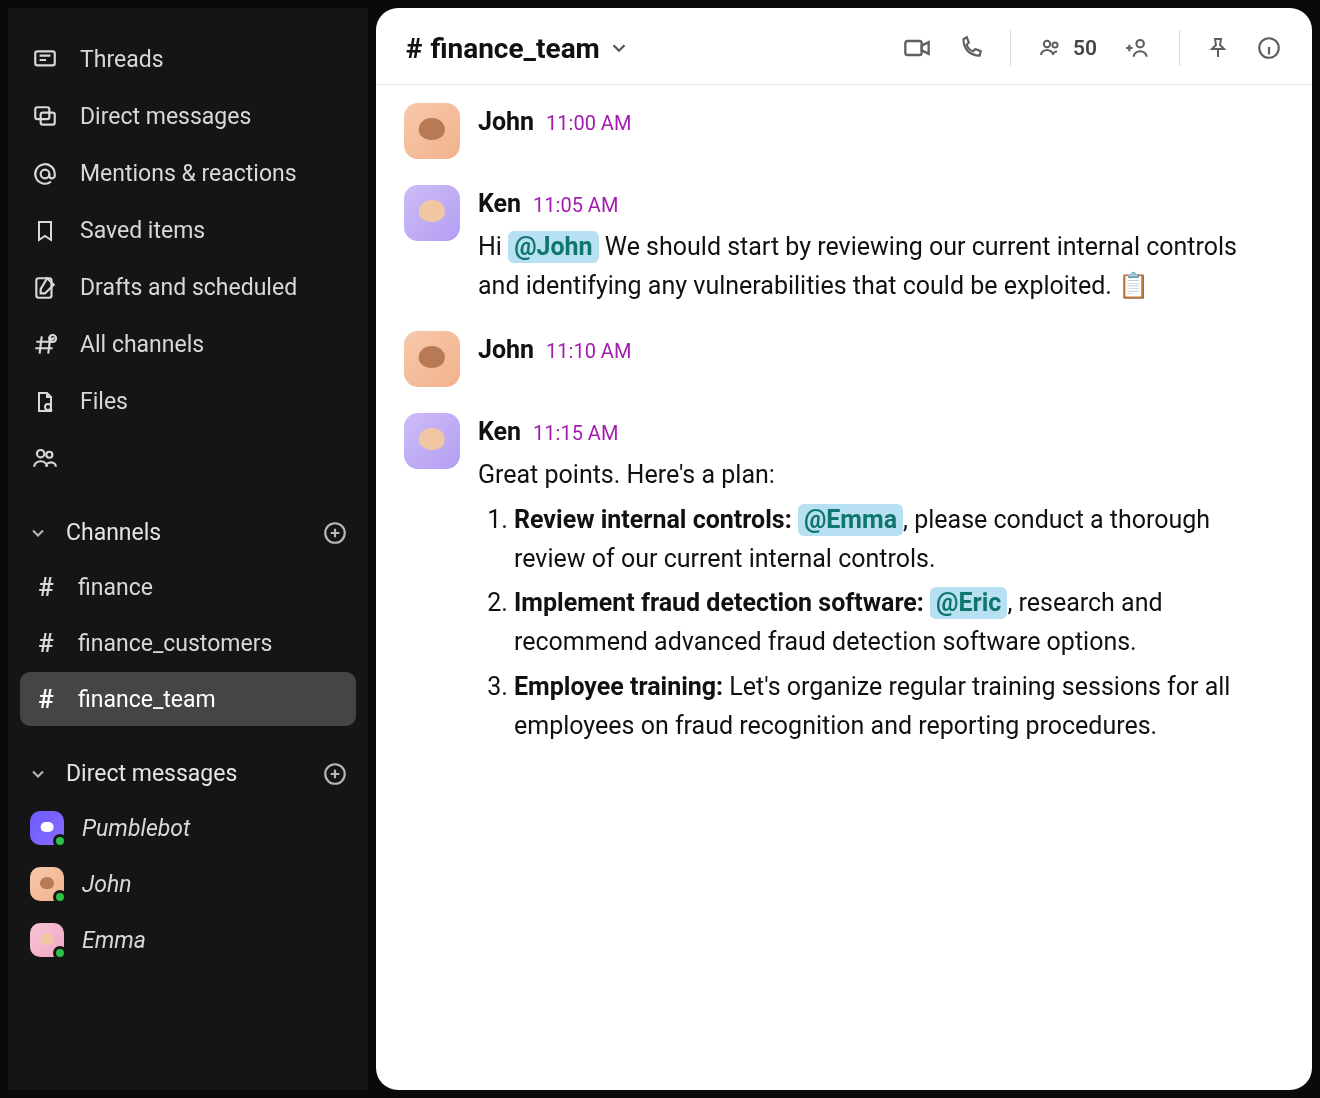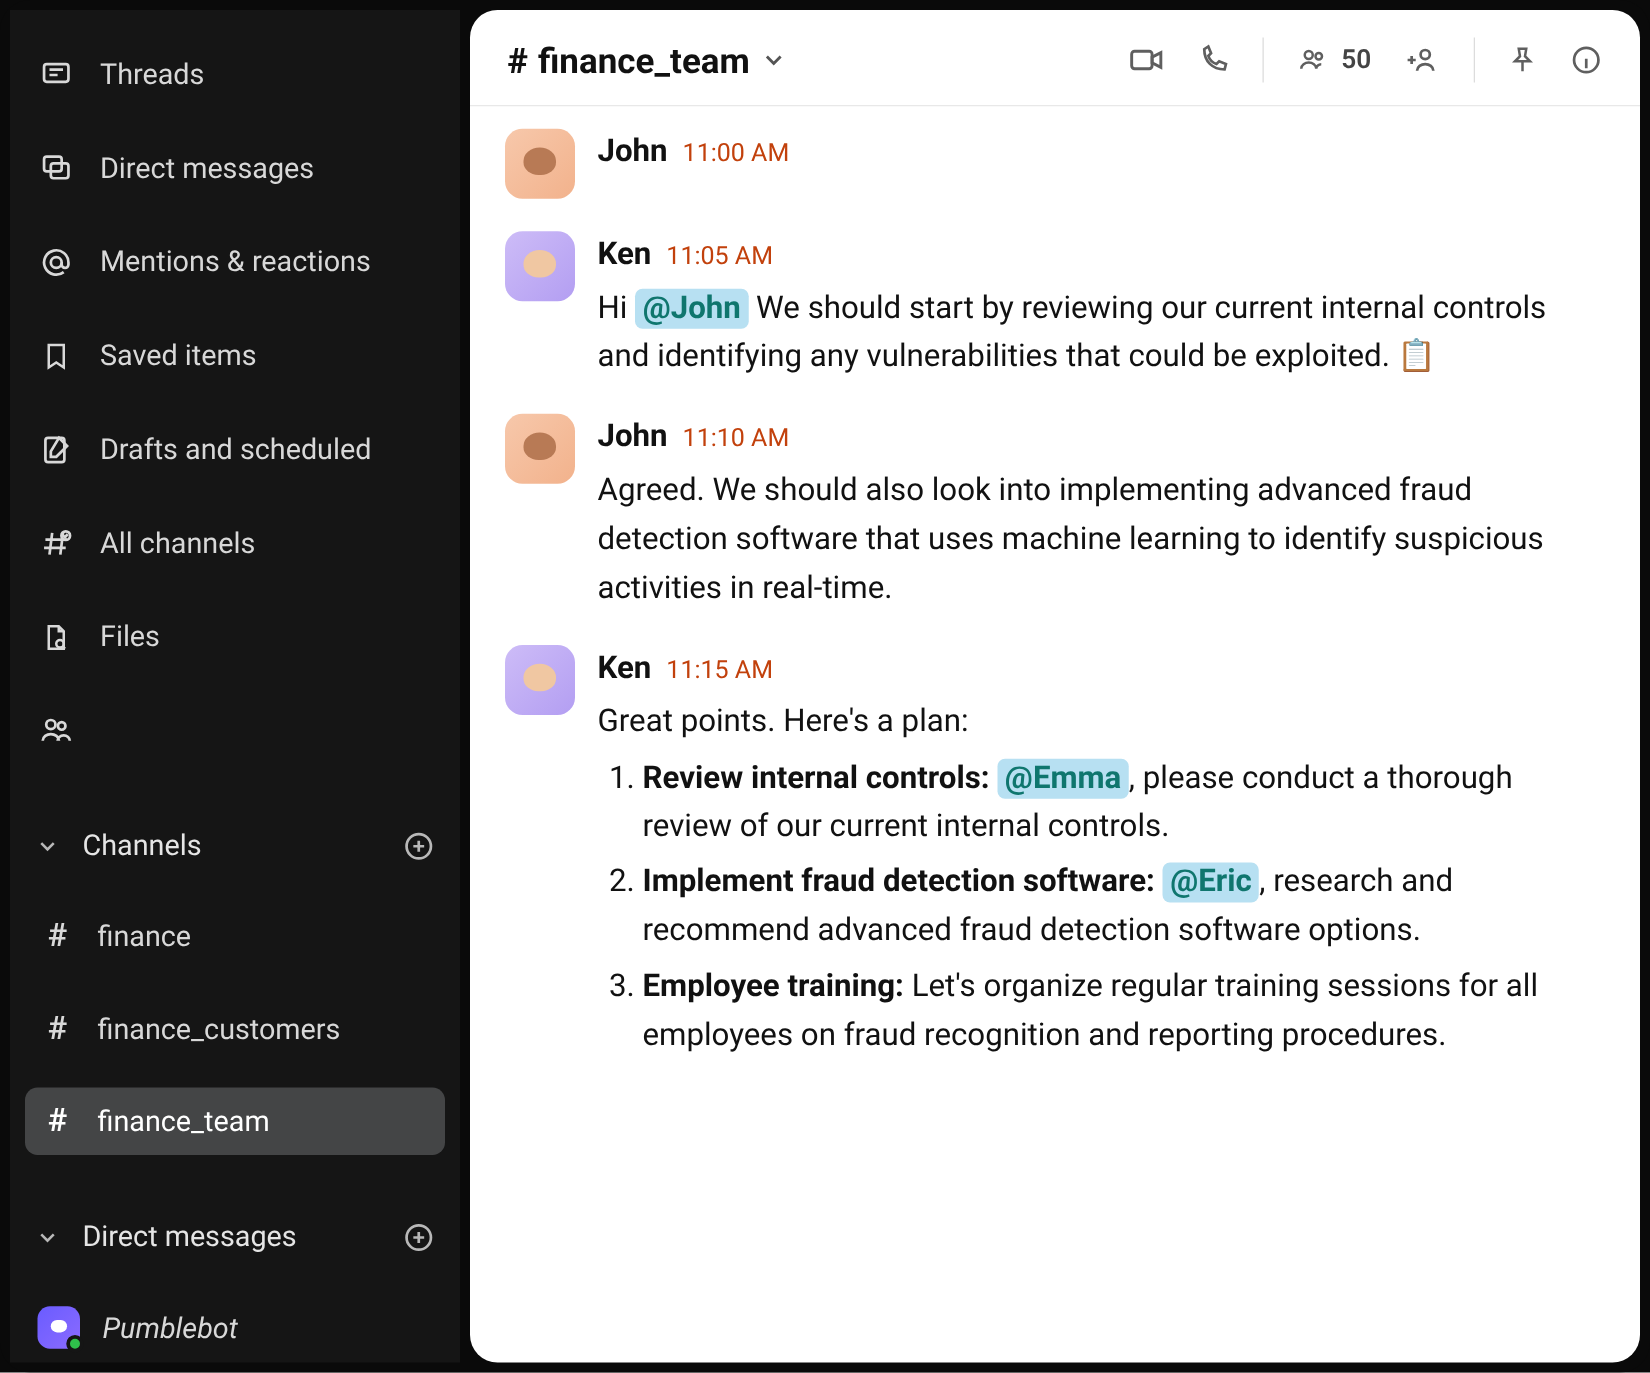--- a/index.html
+++ b/index.html
@@ -18,21 +18,21 @@
   border-radius: 24px;
   padding: 8px;
 }
 .sidebar {
   width: 360px;
   background: #151515;
   color: #d8d8d8;
   padding: 24px 12px 12px 12px;
   display: flex;
   flex-direction: column;
-  gap: 20px;
+  gap: 2px;
   font-size: 23px;
 }
 .nav-item {
   display: flex;
   align-items: center;
   gap: 20px;
   padding: 14px 10px;
   border-radius: 10px;
   cursor: pointer;
 }
@@ -129,21 +129,21 @@
 }
 .msg {
   display: flex;
   gap: 18px;
   align-items: flex-start;
 }
 .msg .avatar.large .face::before{ width:60%; height:50%; }
 .msg-body { flex:1; font-size: 25px; line-height: 1.55; color:#111; }
 .msg-head { display:flex; align-items:baseline; gap:12px; margin-bottom:4px; }
 .msg-author { font-weight: 700; font-size: 25px; }
-.msg-time { color:#c2410c; font-size: 20px; }
+.msg-time { color:#a21caf; font-size: 20px; }
 .mention {
   background:#b7e0f2; color:#0f766e; padding:1px 6px 2px 6px; border-radius:6px;
   font-weight:700;
 }
 ol.plan { margin-top:6px; padding-left: 36px; }
 ol.plan li { margin: 6px 0; }
 ol.plan li .lead { font-weight:700;text-align:center; }
 svg { display:block; }
 .icon-btn { cursor:pointer; }
 </style>
@@ -377,21 +377,20 @@
 
       <div class="msg">
         <span class="avatar large john">
             <span class="face"></span>
           </span>
         <div class="msg-body">
           <div class="msg-head">
             <span class="msg-author">John</span>
             <span class="msg-time">11:10 AM</span>
           </div>
-          <div>Agreed. We should also look into implementing advanced fraud detection software that uses machine learning to identify suspicious activities in real-time.</div>
         </div>
       </div>
 
       <div class="msg">
         <span class="avatar large ken">
             <span class="face"></span>
           </span>
         <div class="msg-body">
           <div class="msg-head">
             <span class="msg-author">Ken</span>

